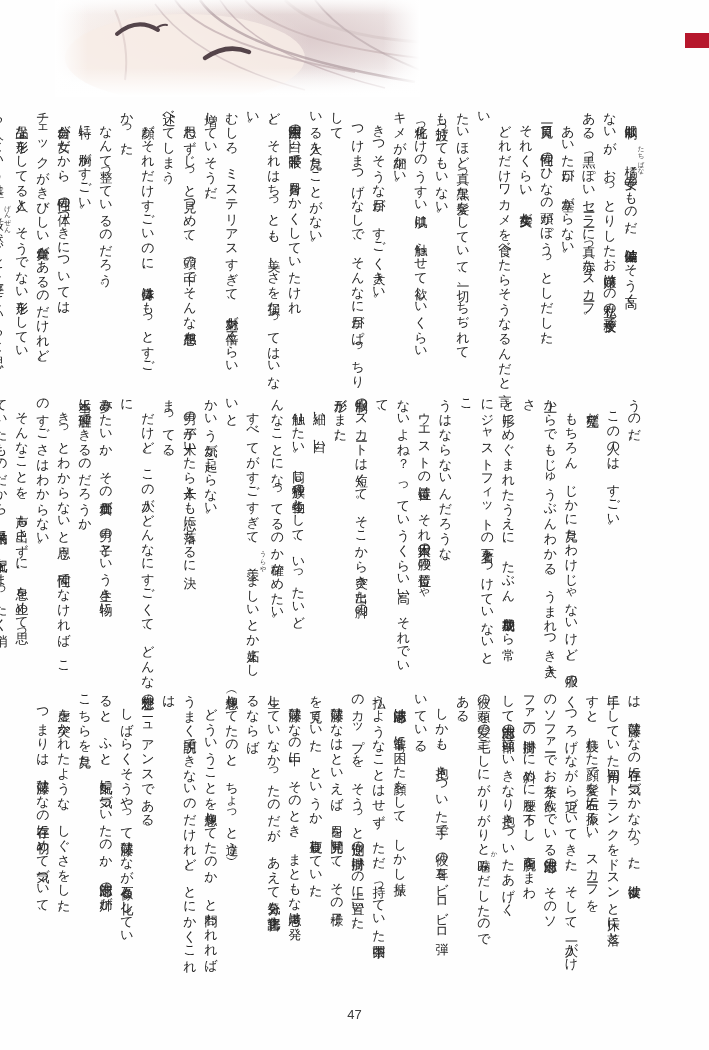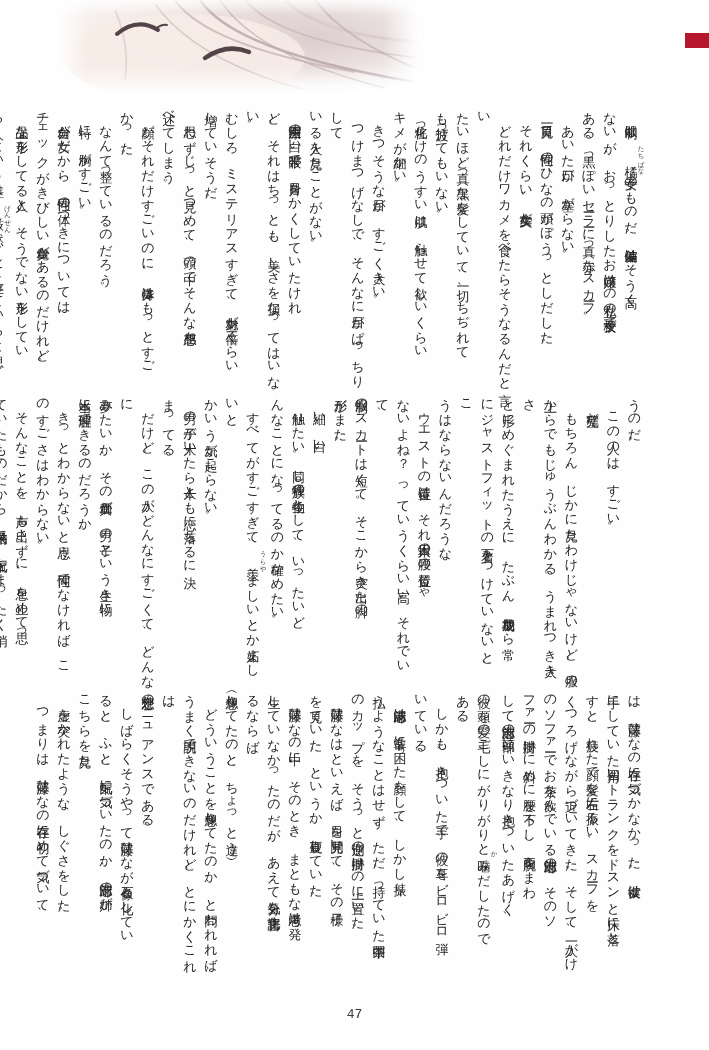--- a/index.html
+++ b/index.html
@@ -75,21 +75,21 @@
   .block1{top:103px;}
   .block2{top:390px;}
   .block3{top:686px;}
   ruby rt{font-size:6.5px;letter-spacing:0;color:#3a3a3a;}
 
   
   .page-number{
     position:absolute;bottom:28px;left:0;right:0;
     text-align:center;
     font-size:13px;color:#3c3c3c;
-    font-family:Liberation Mono, monospace;
+    font-family:Liberation Sans, sans-serif;
   }
 </style>
 </head>
 <body>
 
 <div class="page">
 
   <div class="illustration">
     <div class="wash"></div>
     <svg viewBox="0 0 365 97" width="365" height="97">

